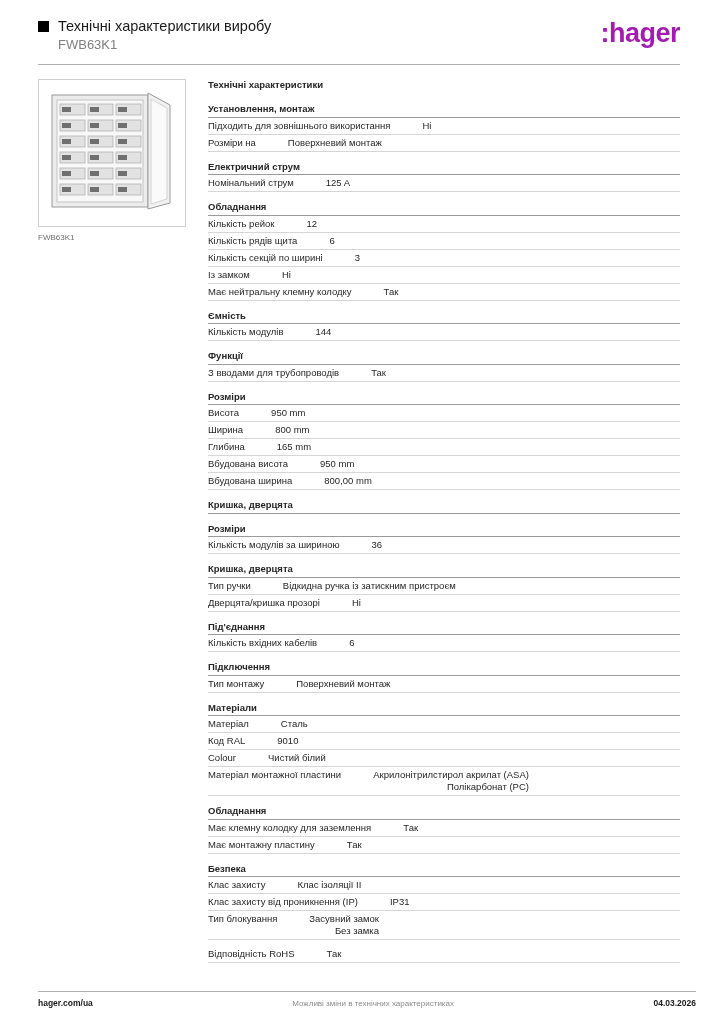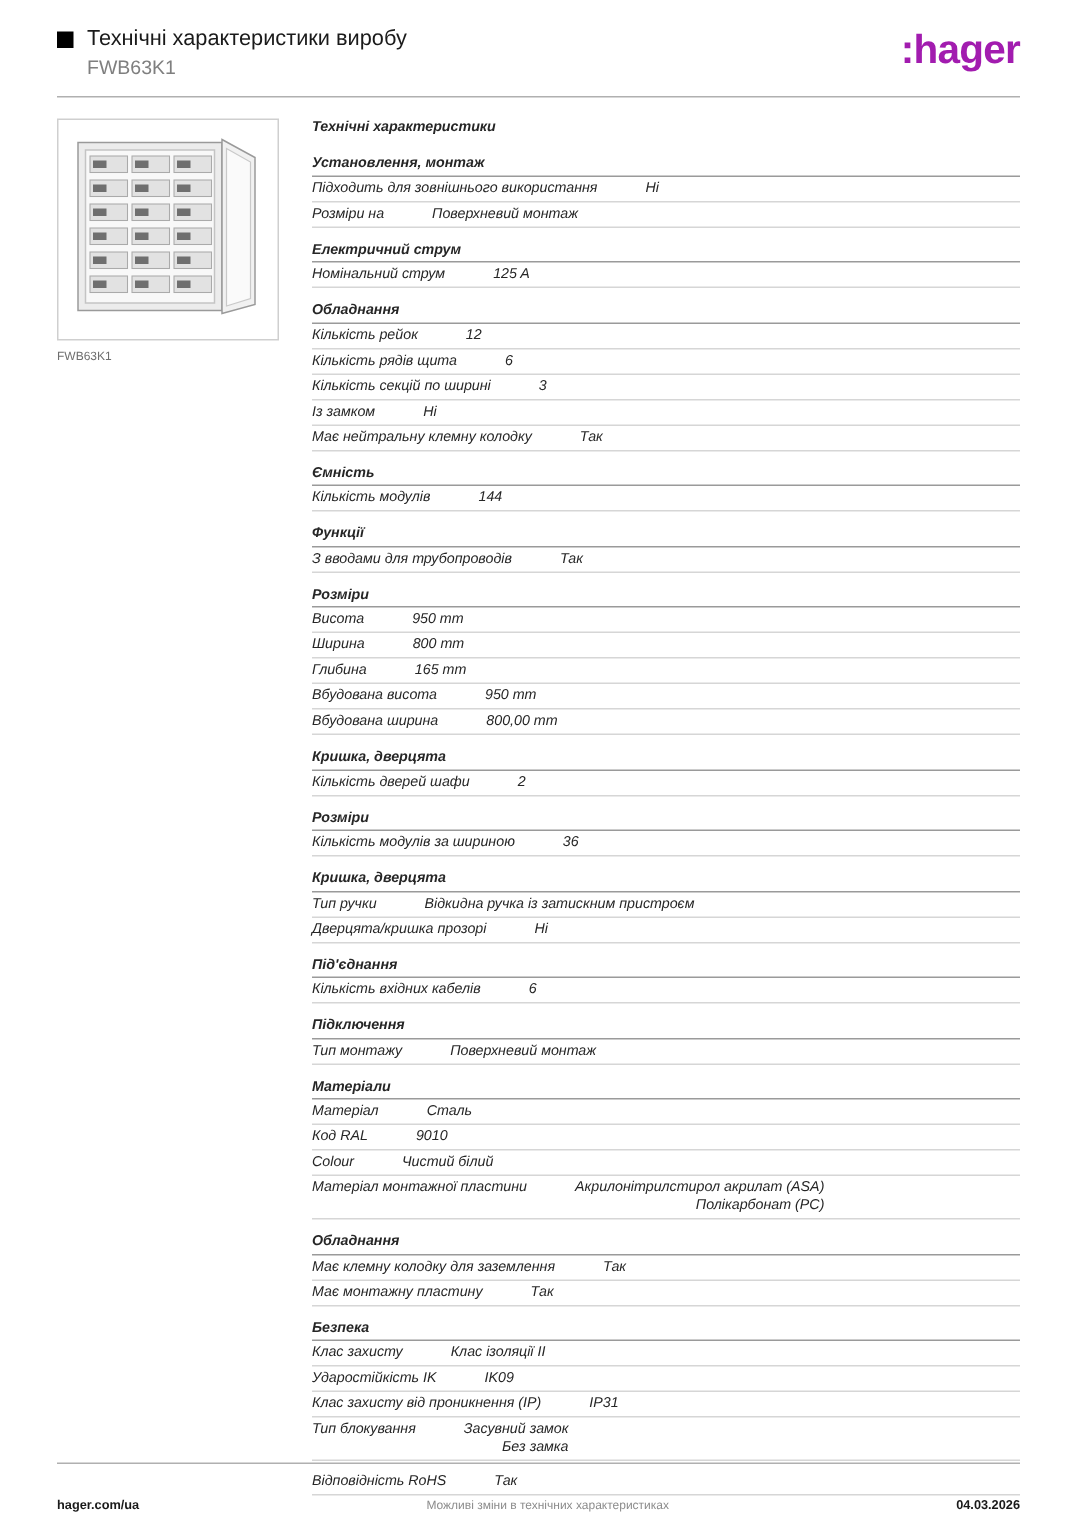--- a/index.html
+++ b/index.html
@@ -23,32 +23,32 @@
   .divider { border-bottom:1px solid #b0b0b0; margin-top:12px; }
 
   
   .main { display:flex; margin-top:14px; gap:20px; }
   .left-col { width:150px; flex:none; }
   .image-box { width:148px; height:148px; border:1px solid #cfcfcf; box-sizing:border-box;
                display:flex; align-items:center; justify-content:center; background:#fff; }
   .image-caption { font-size:8px; color:#6e6e6e; margin-top:6px; }
 
   
-  .spec-table { flex:1; min-width:0;font-style:italic; }
+  .spec-table { flex:1; min-width:0; }
   .table-title { font-size:9.5px; font-weight:bold; padding-bottom:4px; }
   .section { margin-top:6px; }
   .section-header { font-size:9.5px; font-weight:bold; padding:3px 0 2.5px 0; border-bottom:1px solid #9a9a9a; }
   .row { display:flex; justify-content:flex-start; align-items:flex-start;
          font-size:9.5px; line-height:12px; padding:2px 0; border-bottom:1px solid #d6d6d6; }
   .row .label { text-align:left; padding-right:12px; }
   .row .value { text-align:right; white-space:pre-line; flex:none; max-width:62%;margin-left:20px; }
 
   
-  .footer { position:absolute; left:38px; right:44px; bottom:16px;
-            border-top:1px solid #b0b0b0; padding-top:22px;
+  .footer { position:absolute; left:38px; right:28px; bottom:16px;
+            border-top:1px solid #b0b0b0; padding-top:6px;
             display:flex; justify-content:space-between; align-items:baseline; }
   .footer-left  { font-size:8.5px; font-weight:bold; color:#1a1a1a; }
   .footer-center{ font-size:8px; color:#8c8c8c; }
   .footer-right { font-size:8.5px; font-weight:bold; color:#1a1a1a; }
 </style>
 </head>
 <body>
 
 <div class="page">
 
@@ -197,24 +197,20 @@
               <span class="label">Вбудована висота</span>
               <span class="value">950 mm</span>
             </div>
             <div class="row">
               <span class="label">Вбудована ширина</span>
               <span class="value">800,00 mm</span>
             </div>
           </div>
           <div class="section">
             <div class="section-header">Кришка, дверцята</div>
-            <div class="row">
-              <span class="label">Кількість дверей шафи</span>
-              <span class="value">2</span>
-            </div>
           </div>
           <div class="section">
             <div class="section-header">Розміри</div>
             <div class="row">
               <span class="label">Кількість модулів за шириною</span>
               <span class="value">36</span>
             </div>
           </div>
           <div class="section">
             <div class="section-header">Кришка, дверцята</div>
@@ -270,24 +266,20 @@
             <div class="row">
               <span class="label">Має монтажну пластину</span>
               <span class="value">Так</span>
             </div>
           </div>
           <div class="section">
             <div class="section-header">Безпека</div>
             <div class="row">
               <span class="label">Клас захисту</span>
               <span class="value">Клас ізоляції II</span>
-            </div>
-            <div class="row">
-              <span class="label">Ударостійкість IK</span>
-              <span class="value">IK09</span>
             </div>
             <div class="row">
               <span class="label">Клас захисту від проникнення (IP)</span>
               <span class="value">IP31</span>
             </div>
             <div class="row">
               <span class="label">Тип блокування</span>
               <span class="value">Засувний замок
 Без замка</span>
             </div>

